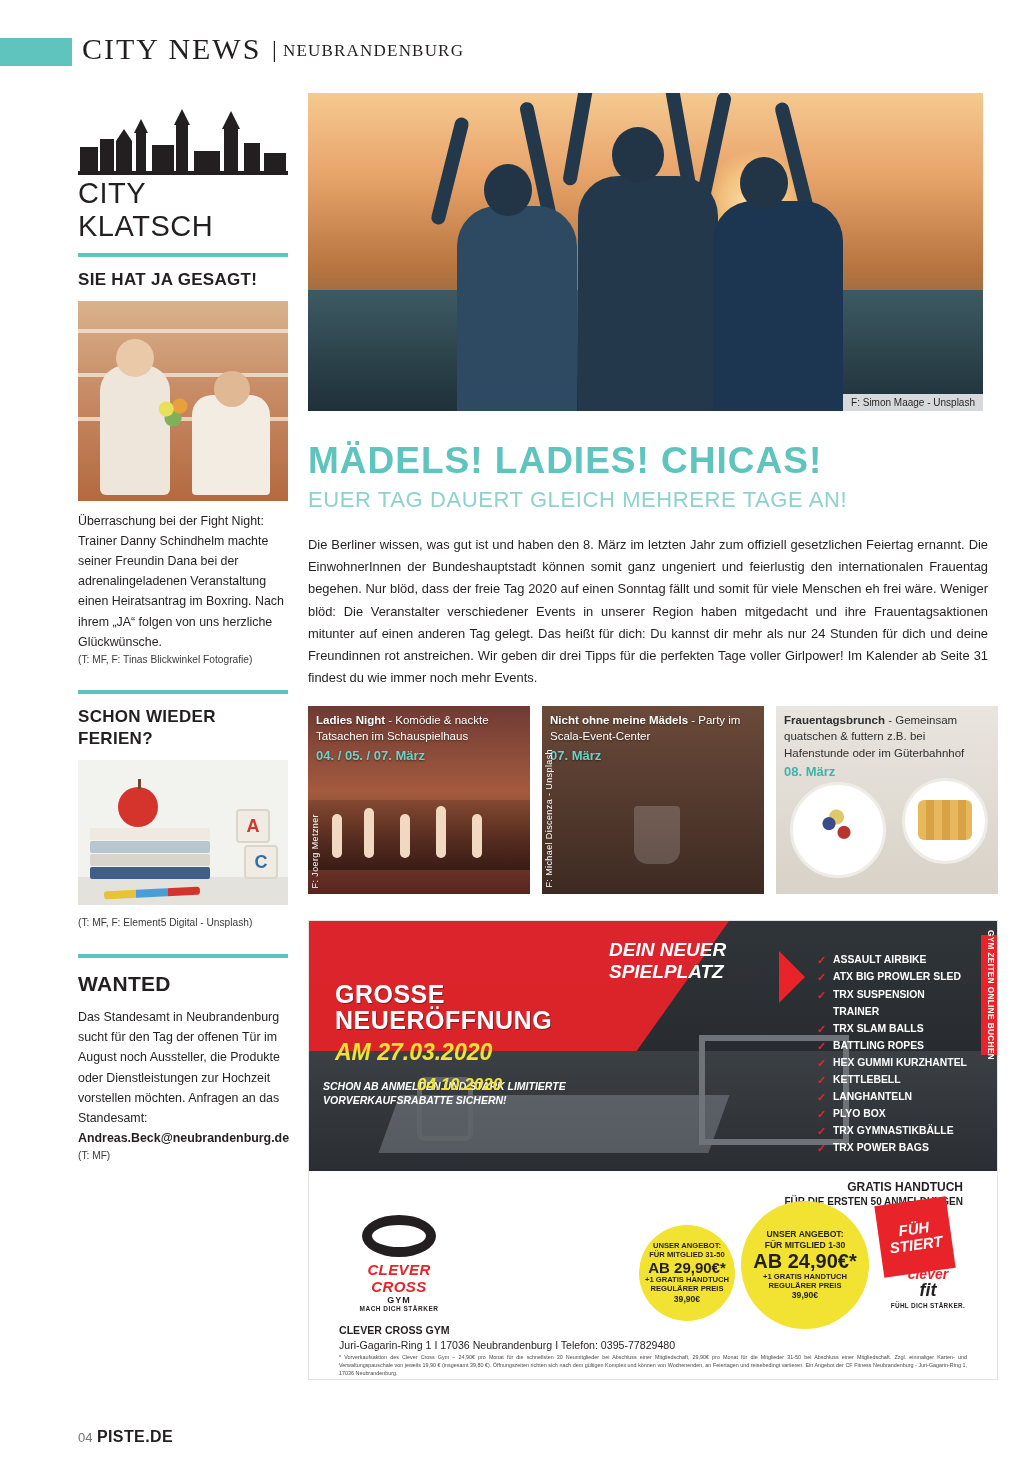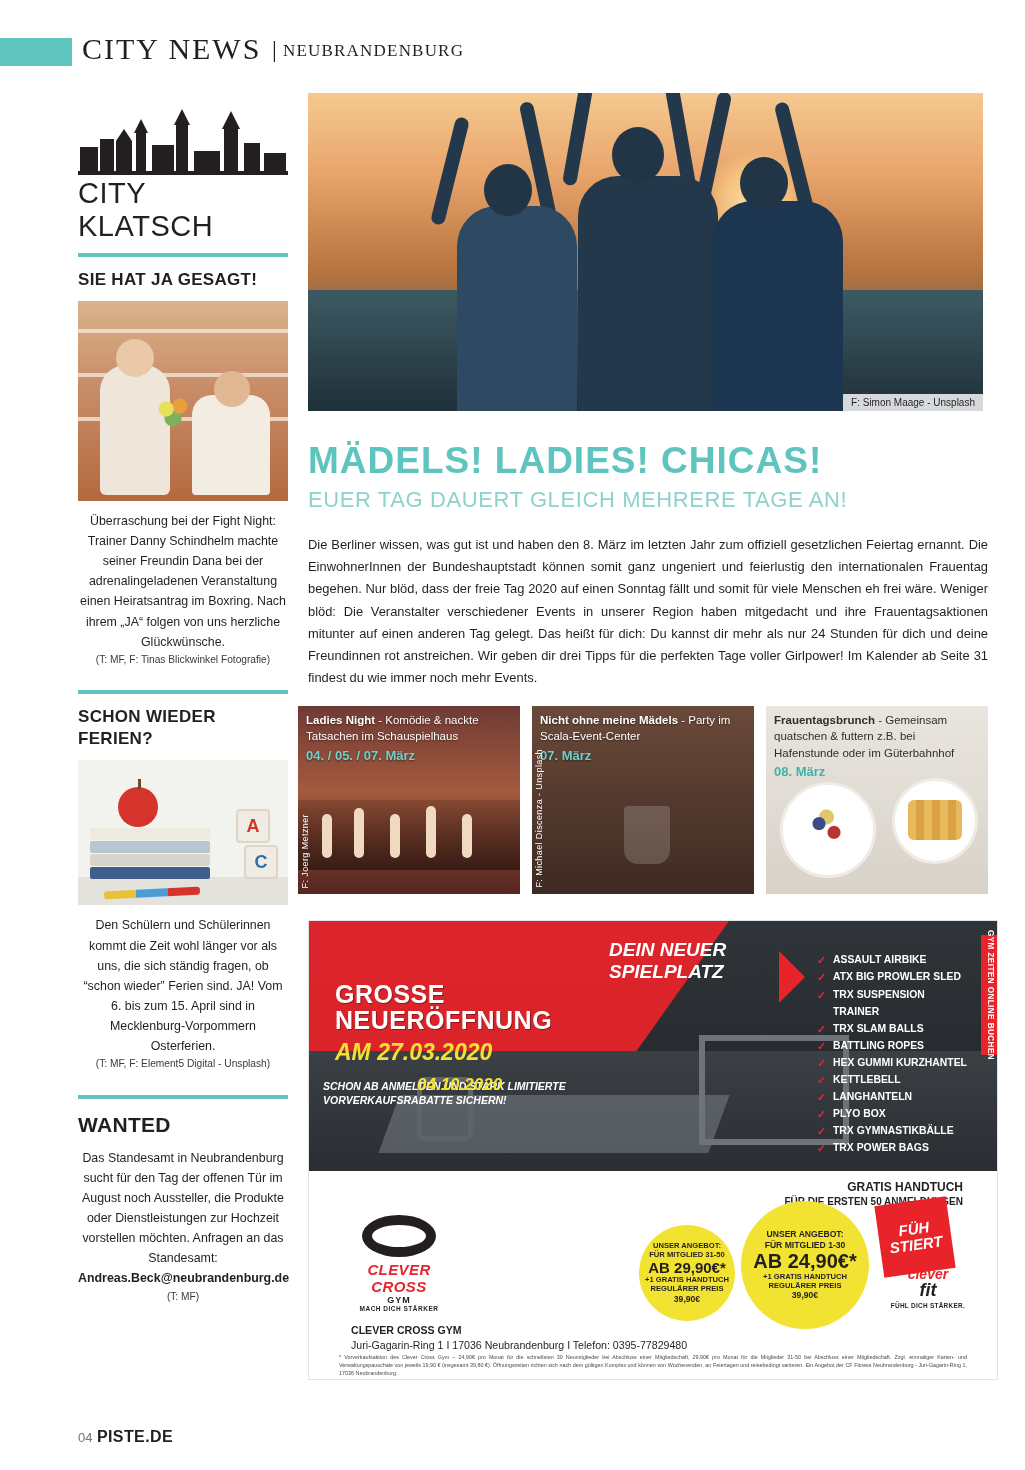--- a/index.html
+++ b/index.html
@@ -48,21 +48,21 @@
   }
 
   .tealband {
     width:210px; height:4px; background:#5ec4bd; margin-top:10px;
   }
   .block-title {
     font-size:17px; font-weight:bold; line-height:1.3;
     margin:12px 0 10px 0; letter-spacing:0.3px;
   }
   .block-body {
-    font-size:12.4px; line-height:1.62; color:#231f20;text-align:center;
+    font-size:12.4px; line-height:1.62; color:#231f20;
   }
   .credit { font-size:10.2px; color:#3a3a3a; }
 
   .photo-boxing {
     width:210px; height:200px; margin-bottom:10px;
     position:relative; overflow:hidden;
     background:linear-gradient(180deg,#d9b38c 0%,#c98f6a 40%,#b4693f 100%);
   }
   .photo-boxing .ring-rope {
     position:absolute; left:0; width:100%; height:4px; background:#f0e0d0; opacity:.85;
@@ -174,21 +174,21 @@
   .subheadline {
     position:absolute; left:308px; top:487px; width:690px;
     font-size:22px; color:#8dd2cd; letter-spacing:0.6px;
   }
   .lead {
     position:absolute; left:308px; top:534px; width:680px;
     font-size:12.9px; line-height:1.72; color:#231f20; text-align:justify;
   }
 
   
-  .cards { position:absolute; left:298px; top:706px; width:652px; height:188px; }
+  .cards { position:absolute; left:308px; top:706px; width:652px; height:188px; }
   .card { position:absolute; top:0; width:222px; height:188px; overflow:hidden; }
   .card.c1 { left:0; background:linear-gradient(180deg,#6f3a34 0%,#a45a3e 45%,#55261f 100%); }
   .card.c2 { left:234px; background:linear-gradient(180deg,#6b4a3a 0%,#3d2a22 100%); }
   .card.c3 { left:468px; background:linear-gradient(180deg,#e9e5df 0%,#d8d2c8 100%); }
   .card .cap {
     position:absolute; left:8px; top:6px; width:200px;
     font-size:11.5px; line-height:1.42; color:#ffffff; text-shadow:0 1px 2px rgba(0,0,0,.5);
   }
   .card .cap b { font-weight:bold; }
   .card .date { color:#6fd0c8; font-weight:bold; font-size:13px; display:block; margin-top:2px; }
@@ -336,21 +336,21 @@
     margin:0 auto 4px auto;
   }
   .cc-name { font-size:15px; font-weight:bold; color:#e8232a; font-style:italic; letter-spacing:.4px;}
   .cc-gym { font-size:9px; font-weight:bold; color:#231f20; letter-spacing:1px; }
   .cc-tag { font-size:6.5px; font-weight:bold; color:#231f20; letter-spacing:.5px; }
   .cf-logo { position:absolute; right:34px; top:96px; text-align:center; }
   .cf-c { font-size:14px; font-weight:bold; color:#e8232a; font-style:italic; line-height:1; }
   .cf-f { font-size:18px; font-weight:bold; color:#231f20; font-style:italic; line-height:1; }
   .cf-t { font-size:6.4px; font-weight:bold; color:#231f20; margin-top:3px; letter-spacing:.3px; }
   .ad-addr {
-    position:absolute; left:30px; top:152px; font-size:10.6px; font-weight:bold; line-height:1.45;margin-left:12px;
+    position:absolute; left:30px; top:152px; font-size:10.6px; font-weight:bold; line-height:1.45;
   }
   .ad-fine {
     position:absolute; left:30px; top:182px; width:628px;
     font-size:5.4px; line-height:1.5; color:#4a4a4a; text-align:justify;
   }
 
   
   .footer {
     position:absolute; left:78px; top:1428px;
   }
@@ -412,21 +412,20 @@
       <div class="bk b1"></div>
         <div class="bk b2"></div>
         <div class="bk b3"></div>
         <div class="bk b4"></div>
     </div>
     <div class="apple"></div>
     <div class="cube c1">A</div>
     <div class="cube c2">C</div>
     <div class="pencils"></div>
   </div>
-  <div class="block-body">Den Schülern und Schülerinnen kommt die Zeit wohl länger vor als uns, die sich ständig fragen, ob “schon wieder” Ferien sind. JA! Vom 6. bis zum 15. April sind in Mecklenburg-Vorpommern Osterferien.</div>
   <div class="block-body credit">(T: MF, F: Element5 Digital - Unsplash)</div>
 
   <div class="tealband" style="margin-top:22px"></div>
   <div class="block-title" style="font-size:21px">WANTED</div>
   <div class="block-body">
     <span>Das Standesamt in Neubrandenburg sucht für den Tag der offenen Tür im August noch Aussteller, die Produkte oder Dienstleistungen zur Hochzeit vorstellen möchten. Anfragen an das Standesamt: </span><span class="mail-bold">Andreas.Beck@neubrandenburg.de</span>
   </div>
   <div class="block-body credit">(T: MF)</div>
 </div>
 

